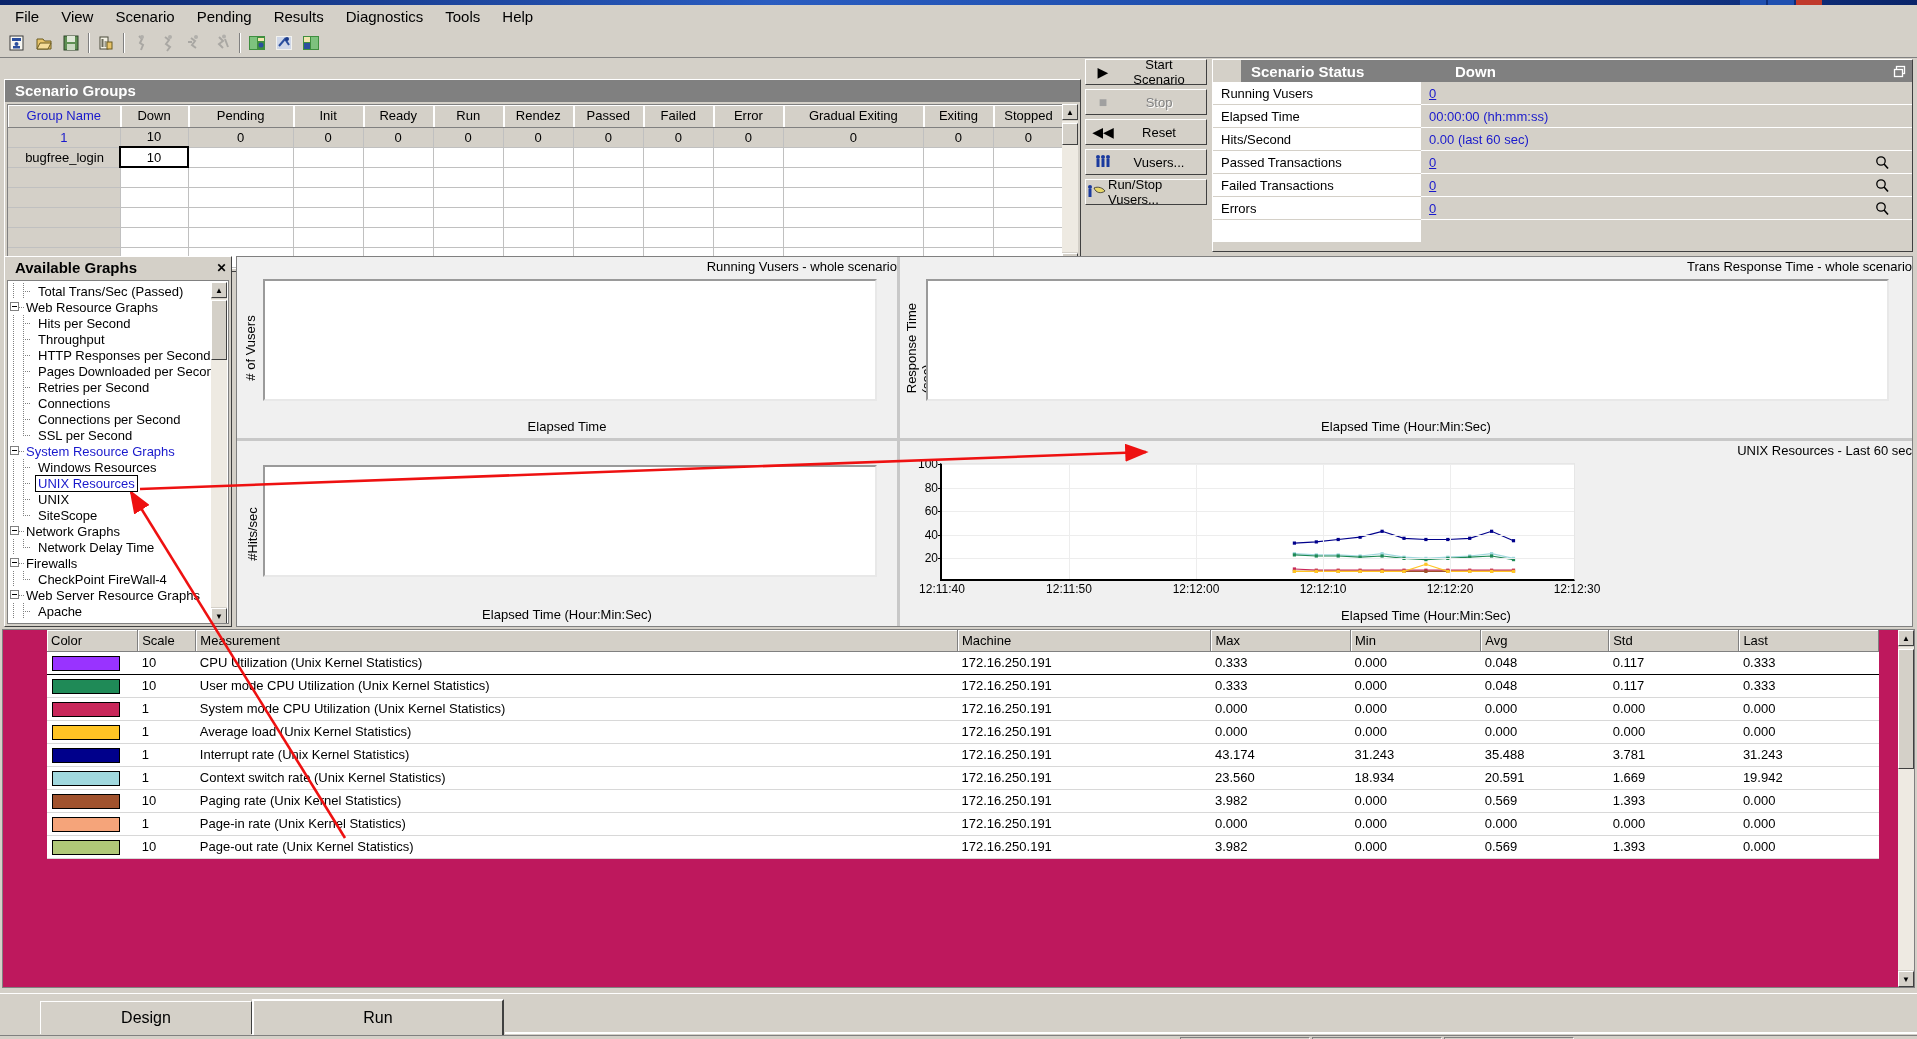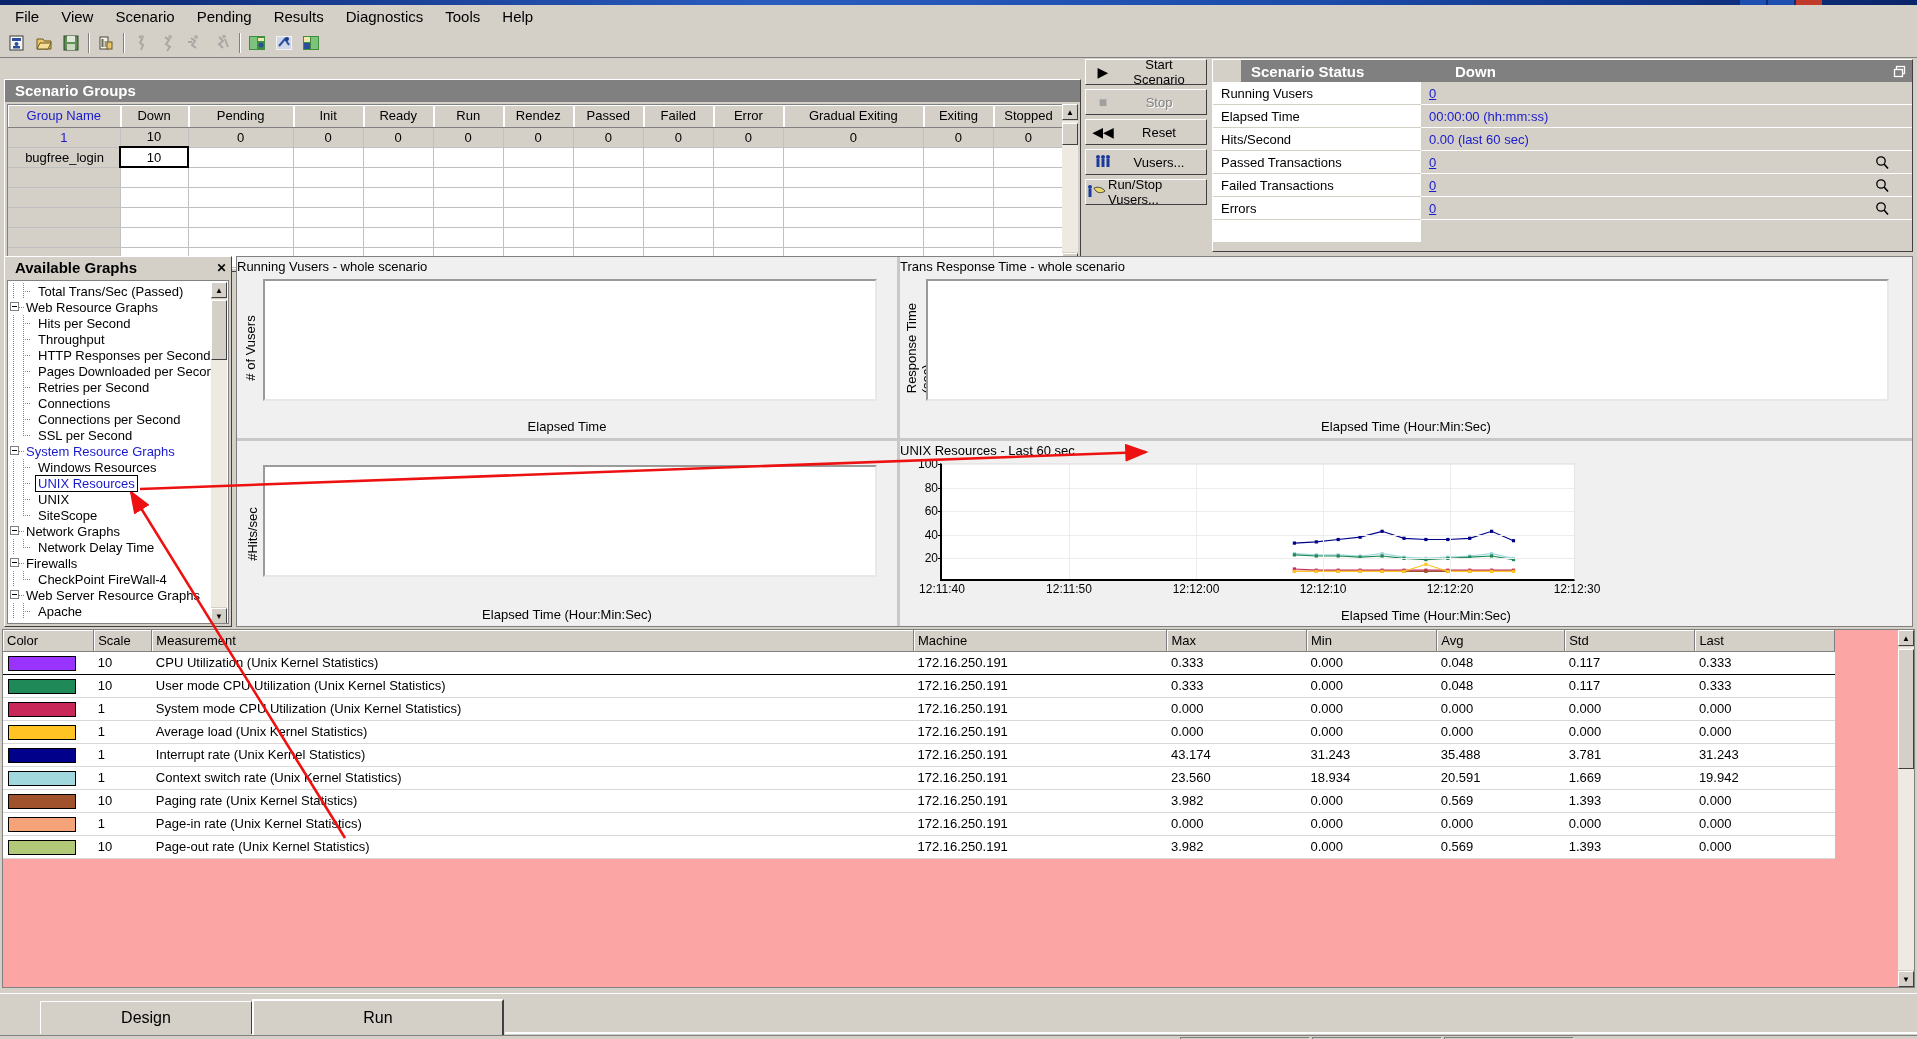--- a/index.html
+++ b/index.html
@@ -222,21 +222,21 @@
   .ag-vscroll .up { position:absolute; top:0; left:0; }
   .ag-vscroll .dn { position:absolute; bottom:0; left:0; }
 
   
   .grapharea {
     position:absolute; left:236px; top:256px; width:1677px; height:371px;
     background:#f0f0f0; border:1px solid #808080;
   }
   .gcell { position:absolute; background:#f0f0f0; }
   .gcell .gtitle {
-    position:absolute; left:0; top:2px; width:100%; text-align:left;
+    position:absolute; left:0; top:2px; width:100%; text-align:right;
     font-size:13px; color:#000;
   }
   .gcell .gxlabel {
     position:absolute; left:0; bottom:1px; width:100%; text-align:center; font-size:13px;
   }
   .gcell .gylabel {
     position:absolute; left:2px; top:50%; font-size:13px;
     transform-origin:center; writing-mode:vertical-rl; transform:rotate(180deg) translateY(50%);
   }
   .plot-empty {
@@ -264,22 +264,23 @@
     transform:translateX(-50%);
   }
 
   
   .meas {
     position:absolute; left:0px; top:629px; width:1917px; height:361px;
     background:#d4d0c8;
   }
   .measwrap {
     position:absolute; left:2px; top:0; width:1913px; height:359px;
-    background:#fca5a5; border:1px solid #808080;
+    background:#be185d; border:1px solid #808080;
     overflow:hidden;
+    padding-left:44px;
   }
   table.mt { border-collapse:collapse; table-layout:fixed; width:1832px; }
   table.mt th {
     background:#d4d0c8; border-right:1px solid #808080; border-bottom:1px solid #808080;
     box-shadow: inset 1px 1px 0 #fff;
     height:21px; font-weight:normal; font-size:13px; text-align:left; padding-left:4px;
   }
   table.mt td {
     height:23px; font-size:13px; padding-left:4px; border-bottom:1px solid #d8d8d8;
     background:#fff; white-space:nowrap; overflow:hidden;

